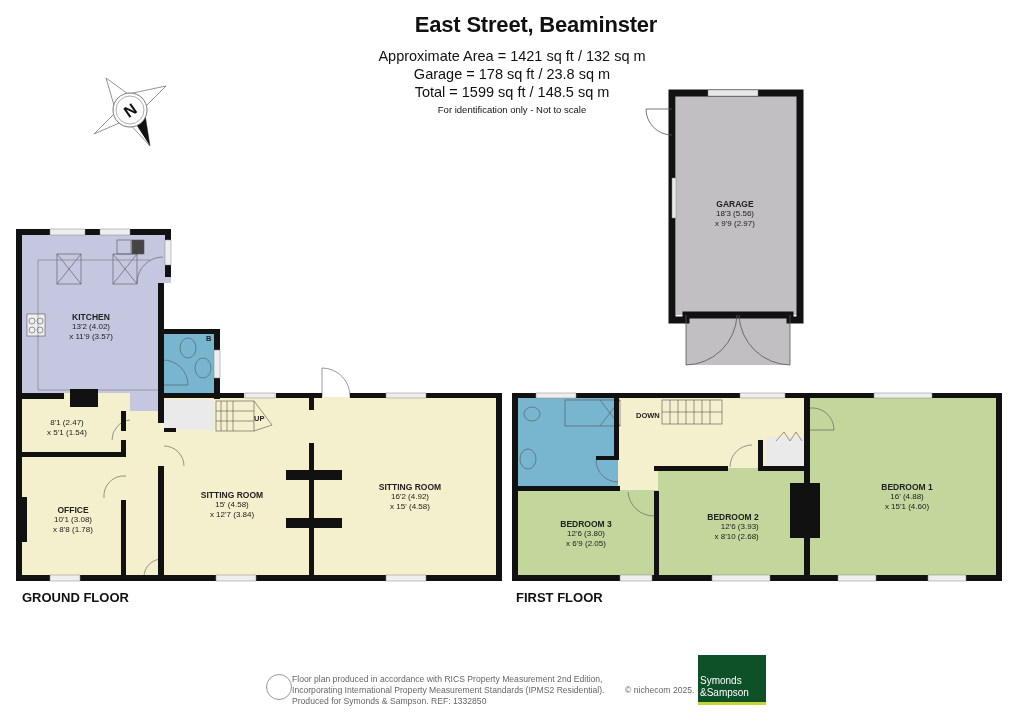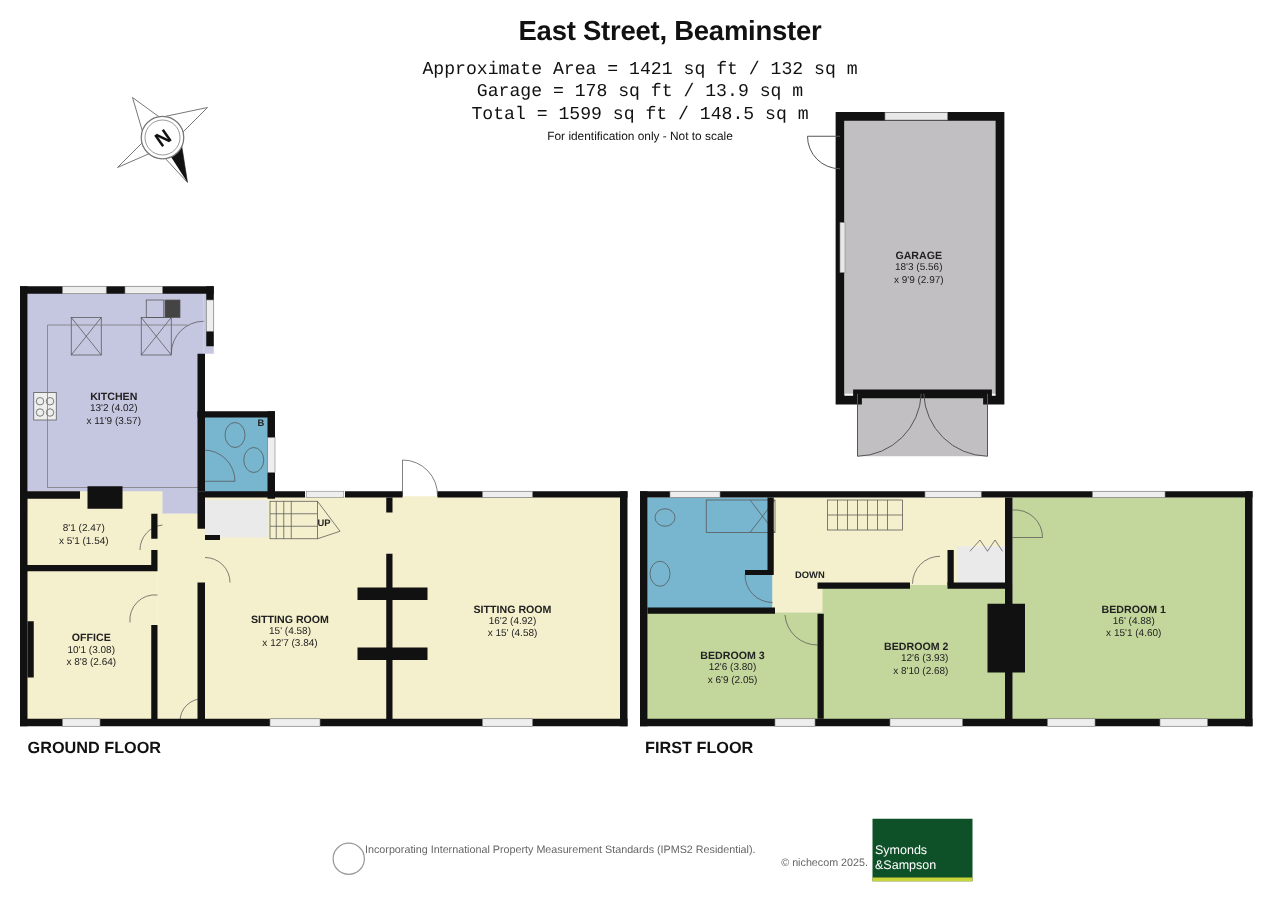--- a/index.html
+++ b/index.html
@@ -1,38 +1,38 @@
 <!DOCTYPE html>
 <html><head>
 <meta charset="utf-8">
 <style>
   html, body { margin:0; padding:0; background:#ffffff; }
   body { width:1024px; height:724px; position:relative; overflow:hidden; font-family:"Liberation Sans", sans-serif; }
   .hdr { position:absolute; left:0; width:1024px; text-align:center; color:#111; }
   .title { top:12px; font-size:22px; font-weight:bold; letter-spacing:-0.2px;margin-left:24px; }
-  .area { font-size:14.5px;font-family:Liberation Mono, monospace; }
+  .area { font-size:14.5px; }
   .area1 { top:48px; } .area2 { top:66px; } .area3 { top:84px; }
   .note { top:104px; font-size:9.5px; }
   svg#plan { position:absolute; left:0; top:0; }
   .floor-label { position:absolute; font-weight:bold; font-size:13px; color:#111; }
   .room-label { position:absolute; text-align:center; font-size:8px; color:#222; line-height:10px; transform:translateX(-50%); white-space:nowrap; }
   .room-label .nm { font-weight:bold; font-size:8.5px; }
   .tag { position:absolute; font-size:7.5px; font-weight:bold; color:#222; }
   .footer { position:absolute; left:292px; top:674px; font-size:8.6px; color:#666; line-height:11px; }
   .copy { position:absolute; left:625px; top:685px; font-size:8.6px; color:#666; }
-  .logo { position:absolute; left:698px; top:655px; width:80px; height:50px; background:#0e5027; border-bottom:3px solid #c9d33a; color:#fff; font-size:10px; line-height:11px; padding:16px; box-sizing:border-box; }
+  .logo { position:absolute; left:698px; top:655px; width:68px; height:50px; background:#0e5027; border-bottom:3px solid #c9d33a; color:#fff; font-size:10px; line-height:11px; padding:16px; box-sizing:border-box; }
   .logo span { position:absolute; left:2px; }
   .person-icon { position:absolute; left:266px; top:674px; width:26px; height:26px; border:1px solid #999; border-radius:50%; box-sizing:border-box; }
 </style>
 </head>
 <body>
 
 <div class="hdr title">East Street, Beaminster</div>
 <div class="hdr area area1">Approximate Area = 1421 sq ft / 132 sq m</div>
-<div class="hdr area area2">Garage = 178 sq ft / 13.9 sq m</div>
+<div class="hdr area area2">Garage = 178 sq ft / 23.8 sq m</div>
 <div class="hdr area area3">Total = 1599 sq ft / 148.5 sq m</div>
 <div class="hdr note">For identification only - Not to scale</div>
 
 <svg id="plan" width="1024" height="724" viewBox="0 0 1024 724">
 
   <g>
     <polygon points="106,78 128,94 166,86 144,108 150,146 126,120 94,134 116,112" fill="#fff" stroke="#777" stroke-width="0.8"></polygon>
     <polygon points="132,118 150,146 144,108" fill="#111"></polygon>
     <circle cx="130" cy="110" r="17" fill="#fff" stroke="#777" stroke-width="1"></circle>
     <circle cx="130" cy="110" r="14" fill="#fff" stroke="#777" stroke-width="0.6"></circle>
@@ -208,21 +208,21 @@
   <div>13'2 (4.02)</div>
   <div>x 11'9 (3.57)</div>
 </div>
 <div class="room-label" style="left:67px; top:418px;">
   <div>8'1 (2.47)</div>
   <div>x 5'1 (1.54)</div>
 </div>
 <div class="room-label" style="left:73px; top:505px;">
   <div class="nm">OFFICE</div>
   <div>10'1 (3.08)</div>
-  <div>x 8'8 (2.64)</div>
+  <div>x 8'8 (1.78)</div>
 </div>
 <div class="room-label" style="left:232px; top:490px;">
   <div class="nm">SITTING ROOM</div>
   <div>15' (4.58)</div>
   <div>x 12'7 (3.84)</div>
 </div>
 <div class="room-label" style="left:410px; top:482px;">
   <div class="nm">SITTING ROOM</div>
   <div>16'2 (4.92)</div>
   <div>x 15' (4.58)</div>
@@ -243,26 +243,28 @@
   <div>x 15'1 (4.60)</div>
 </div>
 <div class="room-label" style="left:735px; top:199px;">
   <div class="nm">GARAGE</div>
   <div>18'3 (5.56)</div>
   <div>x 9'9 (2.97)</div>
 </div>
 
 <div class="tag" style="left:254px; top:414px;">UP</div>
 <div class="tag" style="left:206px; top:334px;">B</div>
-<div class="tag" style="left:636px; top:411px;margin-top:44px;">DOWN</div>
+<div class="tag" style="left:636px; top:411px;">DOWN</div>
 
 <div class="floor-label" style="left:22px; top:590px;">GROUND FLOOR</div>
 <div class="floor-label" style="left:516px; top:590px;">FIRST FLOOR</div>
 
 <div class="person-icon"></div>
 <div class="footer">
+  <div>Floor plan produced in accordance with RICS Property Measurement 2nd Edition,</div>
   <div>Incorporating International Property Measurement Standards (IPMS2 Residential).</div>
+  <div>Produced for Symonds &amp; Sampson.   REF:  1332850</div>
 </div>
 <div class="copy">© nichecom 2025.</div>
 <div class="logo">
   <span style="top:20px;">Symonds</span>
   <span style="top:32px;">&amp;Sampson</span>
 </div>
 
 </body></html>

